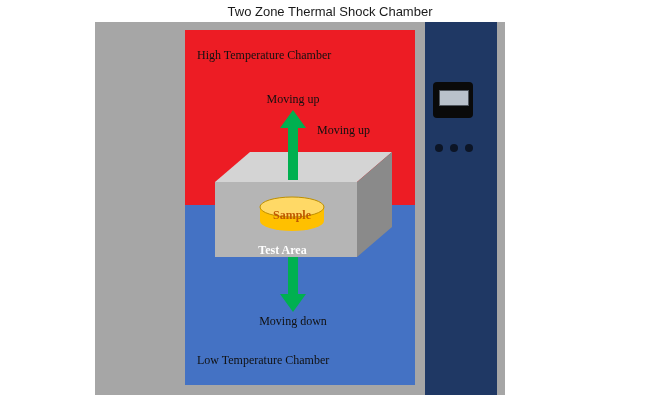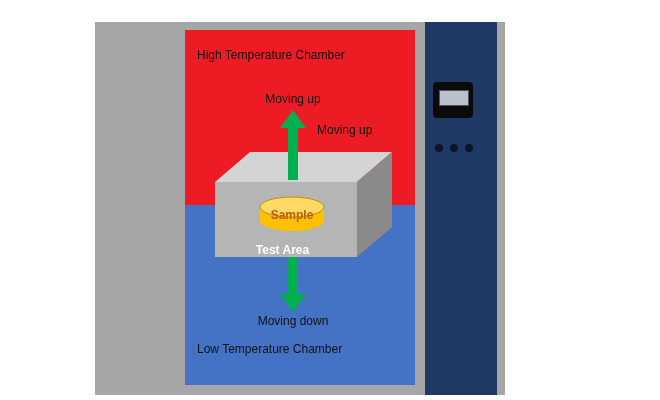--- a/index.html
+++ b/index.html
@@ -44,30 +44,31 @@
     background: #b9c1cb; border: 1px solid #50565e;
   }
   .dots {
     position: absolute; left: 10px; top: 122px;
     display: flex; gap: 7px;
   }
   .dot { width: 8px; height: 8px; border-radius: 50%; background: #0c1526; }
 
   .overlay-svg { position: absolute; left: 0; top: 0; }
 
-  .lbl { position: absolute; font-size: 12px; color: #111111; white-space: nowrap; }
+  .lbl { position: absolute; font-size: 12px; color: #111111; white-space: nowrap; font-family: Liberation Serif, serif; }
   .lbl-center { text-align: center; }
   .lbl-test-area { color: #ffffff; font-weight: bold; }
   .lbl-sample { font-size: 12px; color: #c05a00; font-weight: bold; }
 </style>
 </head>
 <body>
 
 <div class="stage">
 
+  <div class="title">Two Zone Thermal Shock Chamber</div>
 
   <div class="frame" style="background-color: rgb(166, 166, 166);">
 
     <div class="chamber chamber-high" style="background-color: rgb(237, 28, 36);"></div>
 
     <div class="chamber chamber-low" style="background-color: rgb(68, 114, 196);"></div>
 
     <div class="panel" style="background-color: rgb(31, 56, 100);">
       <div class="display-bezel">
         <div class="display-screen"></div>
@@ -98,16 +99,16 @@
     <div class="lbl lbl-center" style="left:168px; top:70px; width:60px;">Moving up</div>
 
     <div class="lbl" style="left:222px; top:101px;">Moving up</div>
 
     <div class="lbl lbl-center lbl-sample" style="left:165px; top:186px; width:64px;">Sample</div>
 
     <div class="lbl lbl-center lbl-test-area" style="left:120px; top:221px; width:135px;">Test Area</div>
 
     <div class="lbl lbl-center" style="left:158px; top:292px; width:80px;">Moving down</div>
 
-    <div class="lbl" style="left:102px; top:320px;">Low Temperature Chamber</div>
+    <div class="lbl" style="left:102px; top:331px;">Low Temperature Chamber</div>
   </div>
 
 </div>
 
 </body></html>

